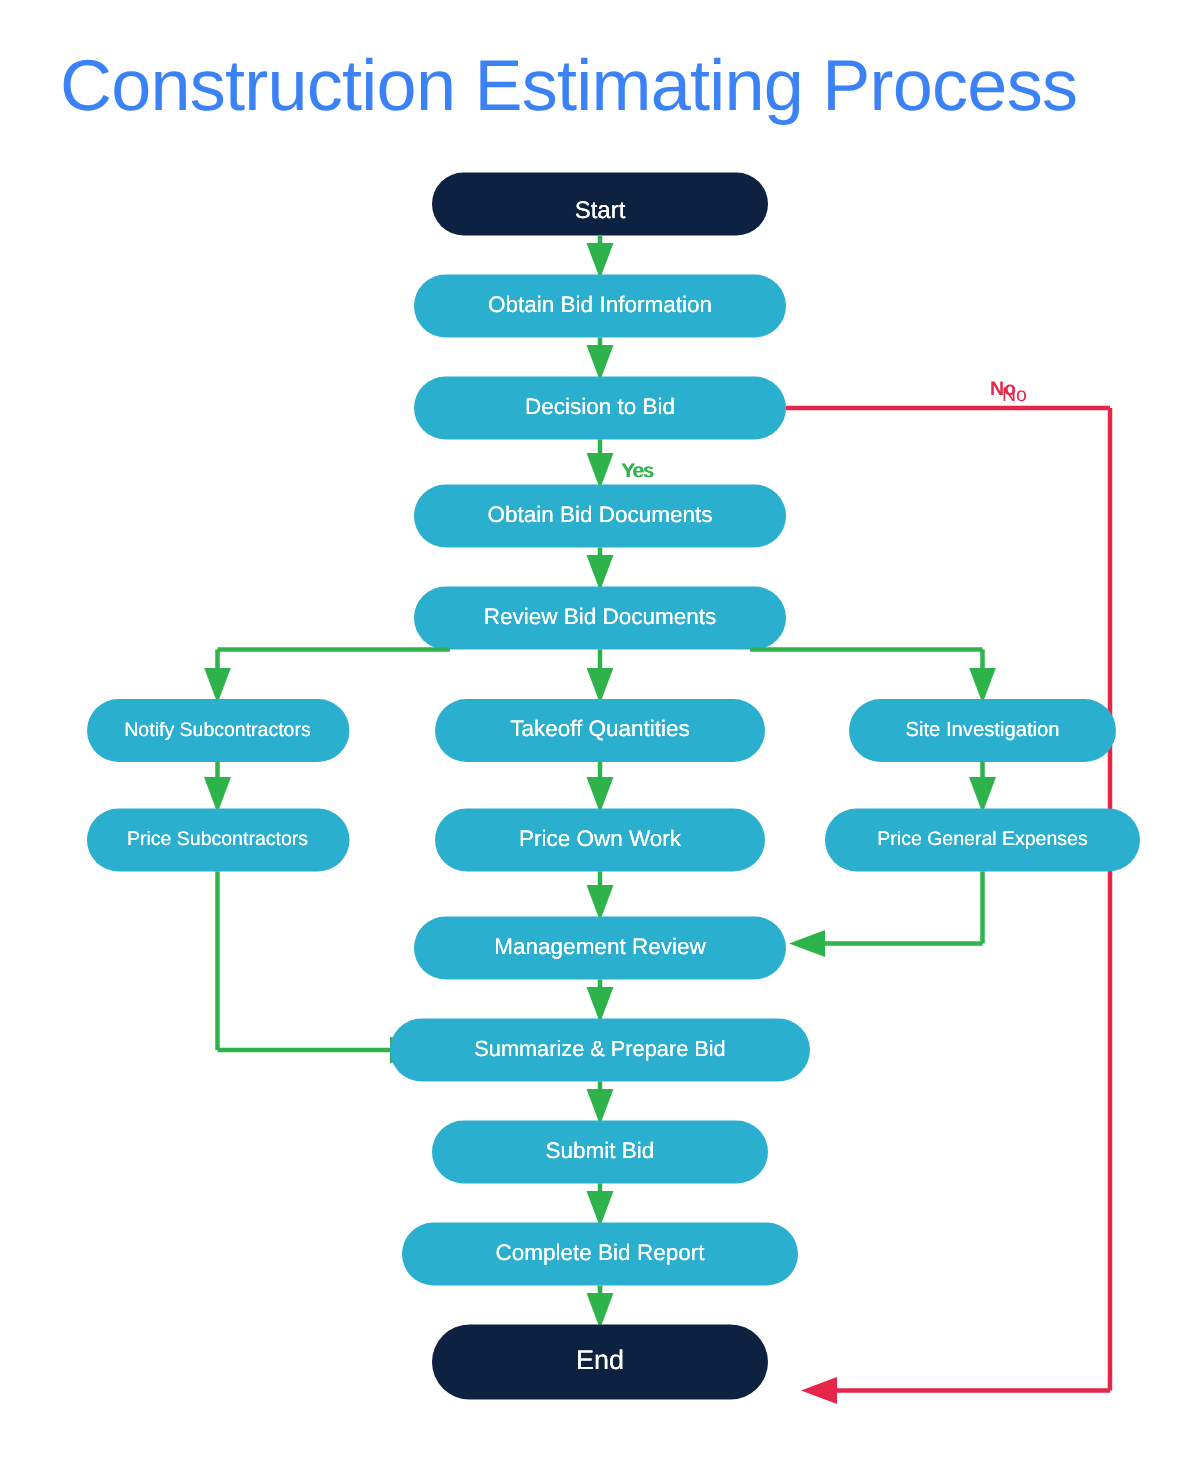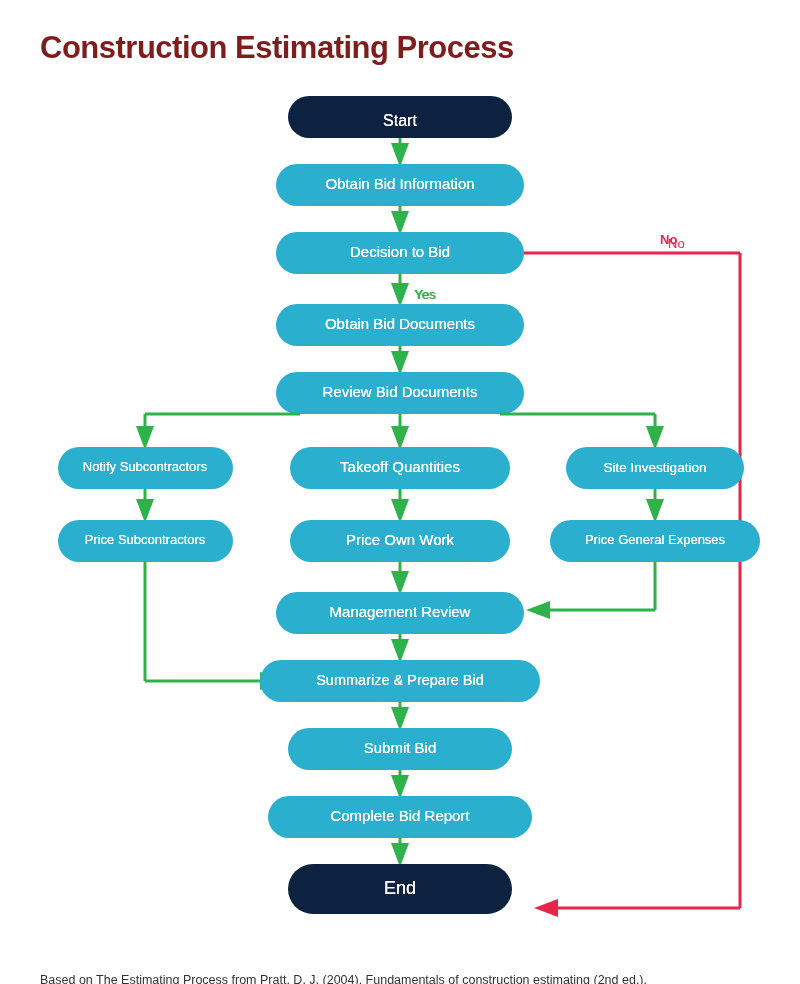--- a/index.html
+++ b/index.html
@@ -4,23 +4,23 @@
   <style>
     * { box-sizing: border-box; margin: 0; padding: 0; }
     body {
       background: #fff;
       font-family: 'Arial', sans-serif;
       width: 800px;
       min-height: 984px;
       padding: 30px 40px 20px 40px;
     }
     h1 {
-      font-size: 31px;
-      font-weight: 700;
-      color: #7f1d1d;
+      font-size: 48px;
+      font-weight: 400;
+      color: #3b82f6;
       margin-bottom: 20px;
       letter-spacing: -0.5px;
     }
     .diagram {
       position: relative;
       width: 720px;
       margin: 0 auto;
       text-align: center;
     }
     

